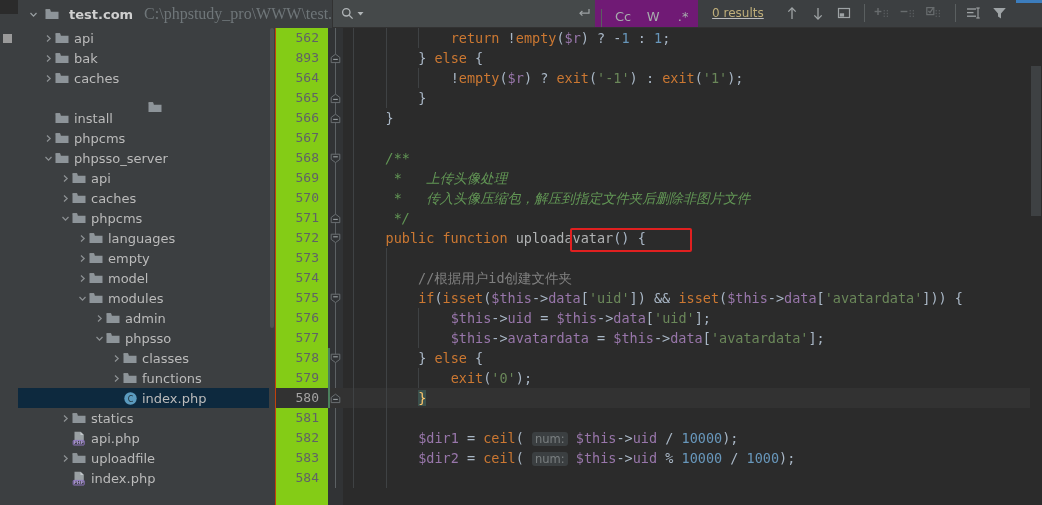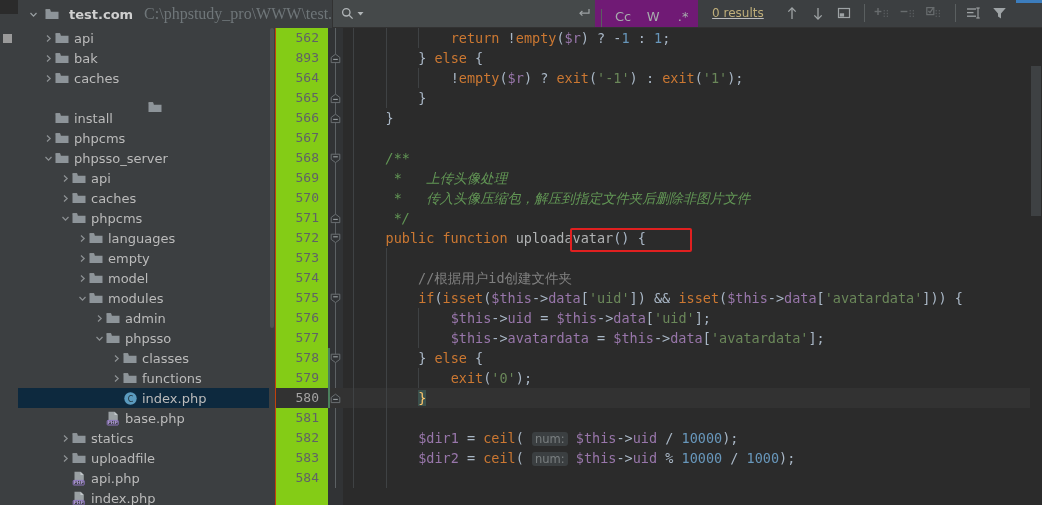--- a/index.html
+++ b/index.html
@@ -501,71 +501,59 @@
           <div class="trow sel" style="padding-left: 93px;">
             <span class="twist"></span>
             <span class="ficon">
               <svg width="15" height="15" viewBox="0 0 15 15">
                 <circle cx="7.5" cy="7.5" r="6.2" fill="#5b9bbf"></circle>
                 <text x="7.5" y="10.6" font-size="8" font-family="DejaVu Sans, sans-serif" fill="#1b2b33" text-anchor="middle">C</text>
               </svg>
             </span>
             <span class="tlabel">index.php</span>
           </div>
-          <div class="trow" style="padding-left: 76px;">
+          <div class="trow" style="padding-left: 42px;">
+            <span class="twist">
+              <svg width="9" height="9" viewBox="0 0 9 9">
+                <polyline points="3,1.5 6.2,4.5 3,7.5" fill="none" stroke="#8d9194" stroke-width="1.2"></polyline>
+              </svg>
+            </span>
+            <span class="ficon">
+              <svg width="14" height="12" viewBox="0 0 14 12">
+                <path d="M0.5 2.2h4.3l1.3 1.5h7.4v7.3H0.5z" fill="#8d9499"></path>
+                <path d="M0.5 1.2h4.3l1.2 1.4H0.5z" fill="#a4abaf"></path>
+              </svg>
+            </span>
+            <span class="tlabel">statics</span>
+          </div>
+          <div class="trow" style="padding-left: 42px;">
             <span class="twist"></span>
             <span class="ficon">
               <svg width="15" height="15" viewBox="0 0 15 15">
                 <path d="M2.5 0.8h6l3.3 3.2v7.2H2.5z" fill="#9aa0a3"></path>
                 <path d="M8.5 0.8l3.3 3.2H8.5z" fill="#c3c8cb"></path>
                 <rect x="1.2" y="9.4" width="11" height="4.6" rx="0.6" fill="#3c3f41" stroke="#8f76c0" stroke-width="1"></rect>
                 <text x="6.7" y="13.1" font-size="4.6" font-family="DejaVu Sans, sans-serif" fill="#b39ddb" text-anchor="middle" font-weight="bold">PHP</text>
               </svg>
             </span>
-            <span class="tlabel">base.php</span>
+            <span class="tlabel">api.php</span>
           </div>
           <div class="trow" style="padding-left: 42px;">
             <span class="twist">
               <svg width="9" height="9" viewBox="0 0 9 9">
                 <polyline points="3,1.5 6.2,4.5 3,7.5" fill="none" stroke="#8d9194" stroke-width="1.2"></polyline>
               </svg>
             </span>
             <span class="ficon">
               <svg width="14" height="12" viewBox="0 0 14 12">
                 <path d="M0.5 2.2h4.3l1.3 1.5h7.4v7.3H0.5z" fill="#8d9499"></path>
                 <path d="M0.5 1.2h4.3l1.2 1.4H0.5z" fill="#a4abaf"></path>
               </svg>
             </span>
-            <span class="tlabel">statics</span>
-          </div>
-          <div class="trow" style="padding-left: 42px;">
-            <span class="twist">
-              <svg width="9" height="9" viewBox="0 0 9 9">
-                <polyline points="3,1.5 6.2,4.5 3,7.5" fill="none" stroke="#8d9194" stroke-width="1.2"></polyline>
-              </svg>
-            </span>
-            <span class="ficon">
-              <svg width="14" height="12" viewBox="0 0 14 12">
-                <path d="M0.5 2.2h4.3l1.3 1.5h7.4v7.3H0.5z" fill="#8d9499"></path>
-                <path d="M0.5 1.2h4.3l1.2 1.4H0.5z" fill="#a4abaf"></path>
-              </svg>
-            </span>
             <span class="tlabel">uploadfile</span>
-          </div>
-          <div class="trow" style="padding-left: 42px;">
-            <span class="twist"></span>
-            <span class="ficon">
-              <svg width="15" height="15" viewBox="0 0 15 15">
-                <path d="M2.5 0.8h6l3.3 3.2v7.2H2.5z" fill="#9aa0a3"></path>
-                <path d="M8.5 0.8l3.3 3.2H8.5z" fill="#c3c8cb"></path>
-                <rect x="1.2" y="9.4" width="11" height="4.6" rx="0.6" fill="#3c3f41" stroke="#8f76c0" stroke-width="1"></rect>
-                <text x="6.7" y="13.1" font-size="4.6" font-family="DejaVu Sans, sans-serif" fill="#b39ddb" text-anchor="middle" font-weight="bold">PHP</text>
-              </svg>
-            </span>
-            <span class="tlabel">api.php</span>
           </div>
           <div class="trow" style="padding-left: 42px;">
             <span class="twist"></span>
             <span class="ficon">
               <svg width="15" height="15" viewBox="0 0 15 15">
                 <path d="M2.5 0.8h6l3.3 3.2v7.2H2.5z" fill="#9aa0a3"></path>
                 <path d="M8.5 0.8l3.3 3.2H8.5z" fill="#c3c8cb"></path>
                 <rect x="1.2" y="9.4" width="11" height="4.6" rx="0.6" fill="#3c3f41" stroke="#8f76c0" stroke-width="1"></rect>
                 <text x="6.7" y="13.1" font-size="4.6" font-family="DejaVu Sans, sans-serif" fill="#b39ddb" text-anchor="middle" font-weight="bold">PHP</text>
               </svg>

